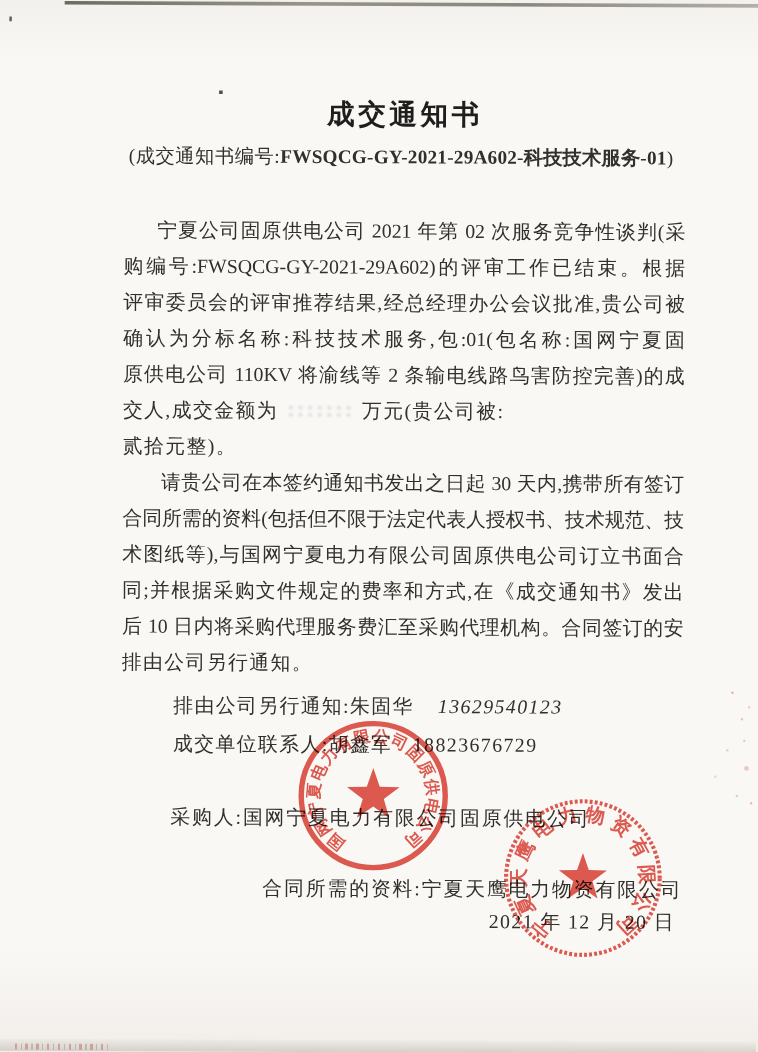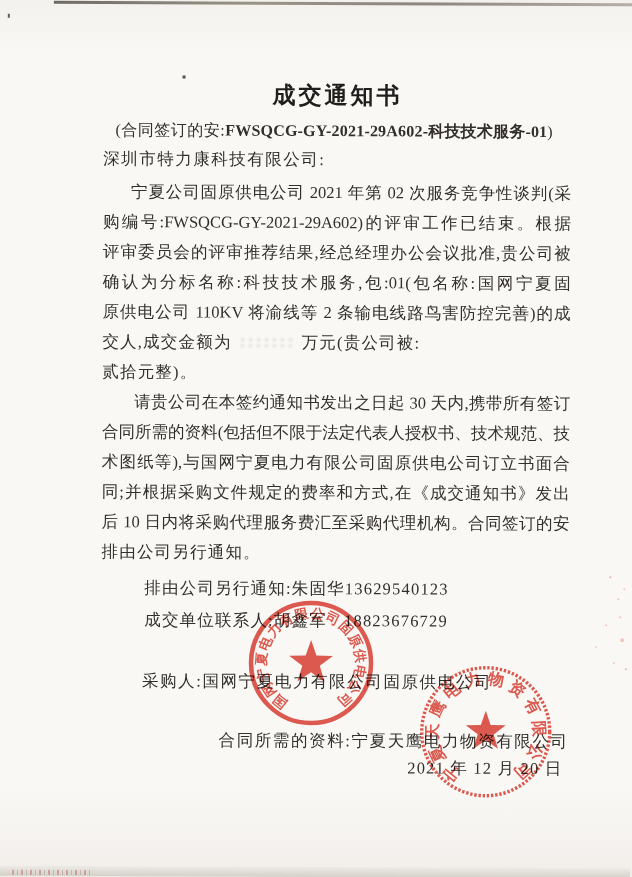--- a/index.html
+++ b/index.html
@@ -40,21 +40,21 @@
     text-align:justify;text-align-last:justify;}
   .line.part{text-align-last:left;letter-spacing:1.2px;}
   .indent1{text-indent:28px;}
   .indent2{text-indent:32px;}
   .redacted{display:inline-block;width:56px;height:12px;margin:0 7px;vertical-align:-1px;
     background:radial-gradient(circle,rgba(116,128,148,.4) 1.1px,transparent 1.8px);
     background-size:8px 6px;filter:blur(.8px);opacity:.65;}
   .contact{position:absolute;left:102px;padding-left:43px;font-size:16.5px;letter-spacing:1.2px;}
   .c1{top:578px;}
   .c2{top:610px;}
-  .c1 .phone{}
+  .c1 .phone{margin-left:20px;font-style:italic;}
   .c2 .phone{margin-left:17px;}
   .purchaser{position:absolute;left:102px;top:671px;padding-left:41px;
     font-size:16.5px;letter-spacing:1.6px;}
   .agency{position:absolute;left:102px;width:468px;top:730px;text-align:right;
     font-size:16.5px;letter-spacing:1.6px;}
   .dateline{position:absolute;left:102px;width:462px;top:757px;text-align:right;
     font-size:16.5px;letter-spacing:1.2px;}
   
   .seal{position:absolute;mix-blend-mode:multiply;opacity:.9;}
   .seal1{left:242px;top:593px;}
@@ -68,23 +68,22 @@
 <body>
 
 <div class="sheet">
 
   <div class="top-edge"></div>
   <div class="corner-dot"></div>
   <div class="speck"></div>
 
   <h1 class="title">成交通知书</h1>
 
-  <div class="notice-no"><span>(合同签订的安:</span><span class="code">FWSQCG-GY-2021-29A602-科技技术服务-01</span><span>)</span></div>
+  <div class="notice-no"><span>(成交通知书编号:</span><span class="code">FWSQCG-GY-2021-29A602-科技技术服务-01</span><span>)</span></div>
 
-  <div class="recipient">深圳市特力康科技有限公司:</div>
 
   <div class="para p1">
     <div class="line indent1">宁夏公司固原供电公司 2021 年第 02 次服务竞争性谈判(采</div>
     <div class="line">购编号:FWSQCG-GY-2021-29A602)的评审工作已结束。根据</div>
     <div class="line">评审委员会的评审推荐结果,经总经理办公会议批准,贵公司被</div>
     <div class="line">确认为分标名称:科技技术服务,包:01(包名称:国网宁夏固</div>
     <div class="line">原供电公司 110KV 将渝线等 2 条输电线路鸟害防控完善)的成</div>
     <div class="line part"><span>交人,成交金额为</span><span class="redacted"></span><span>万元(贵公司被:</span></div>
     <div class="line part">贰拾元整)。</div>
   </div>

